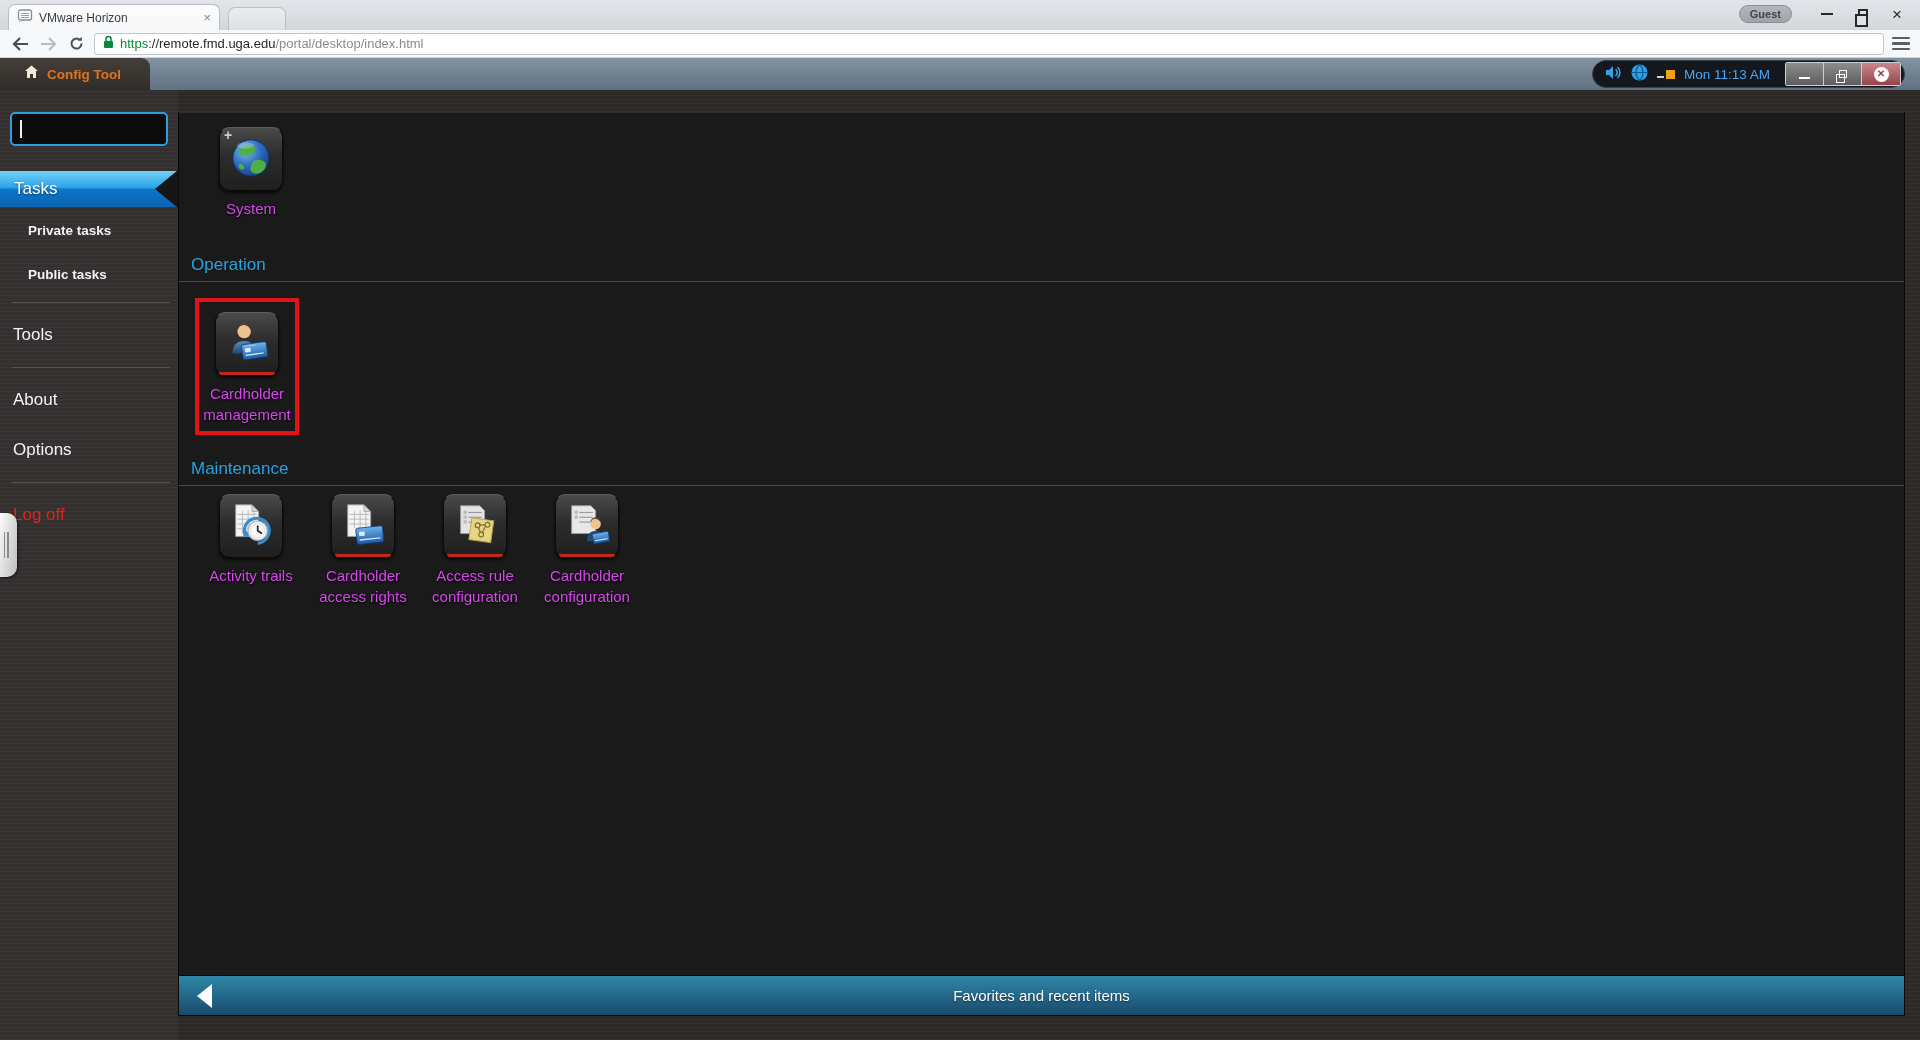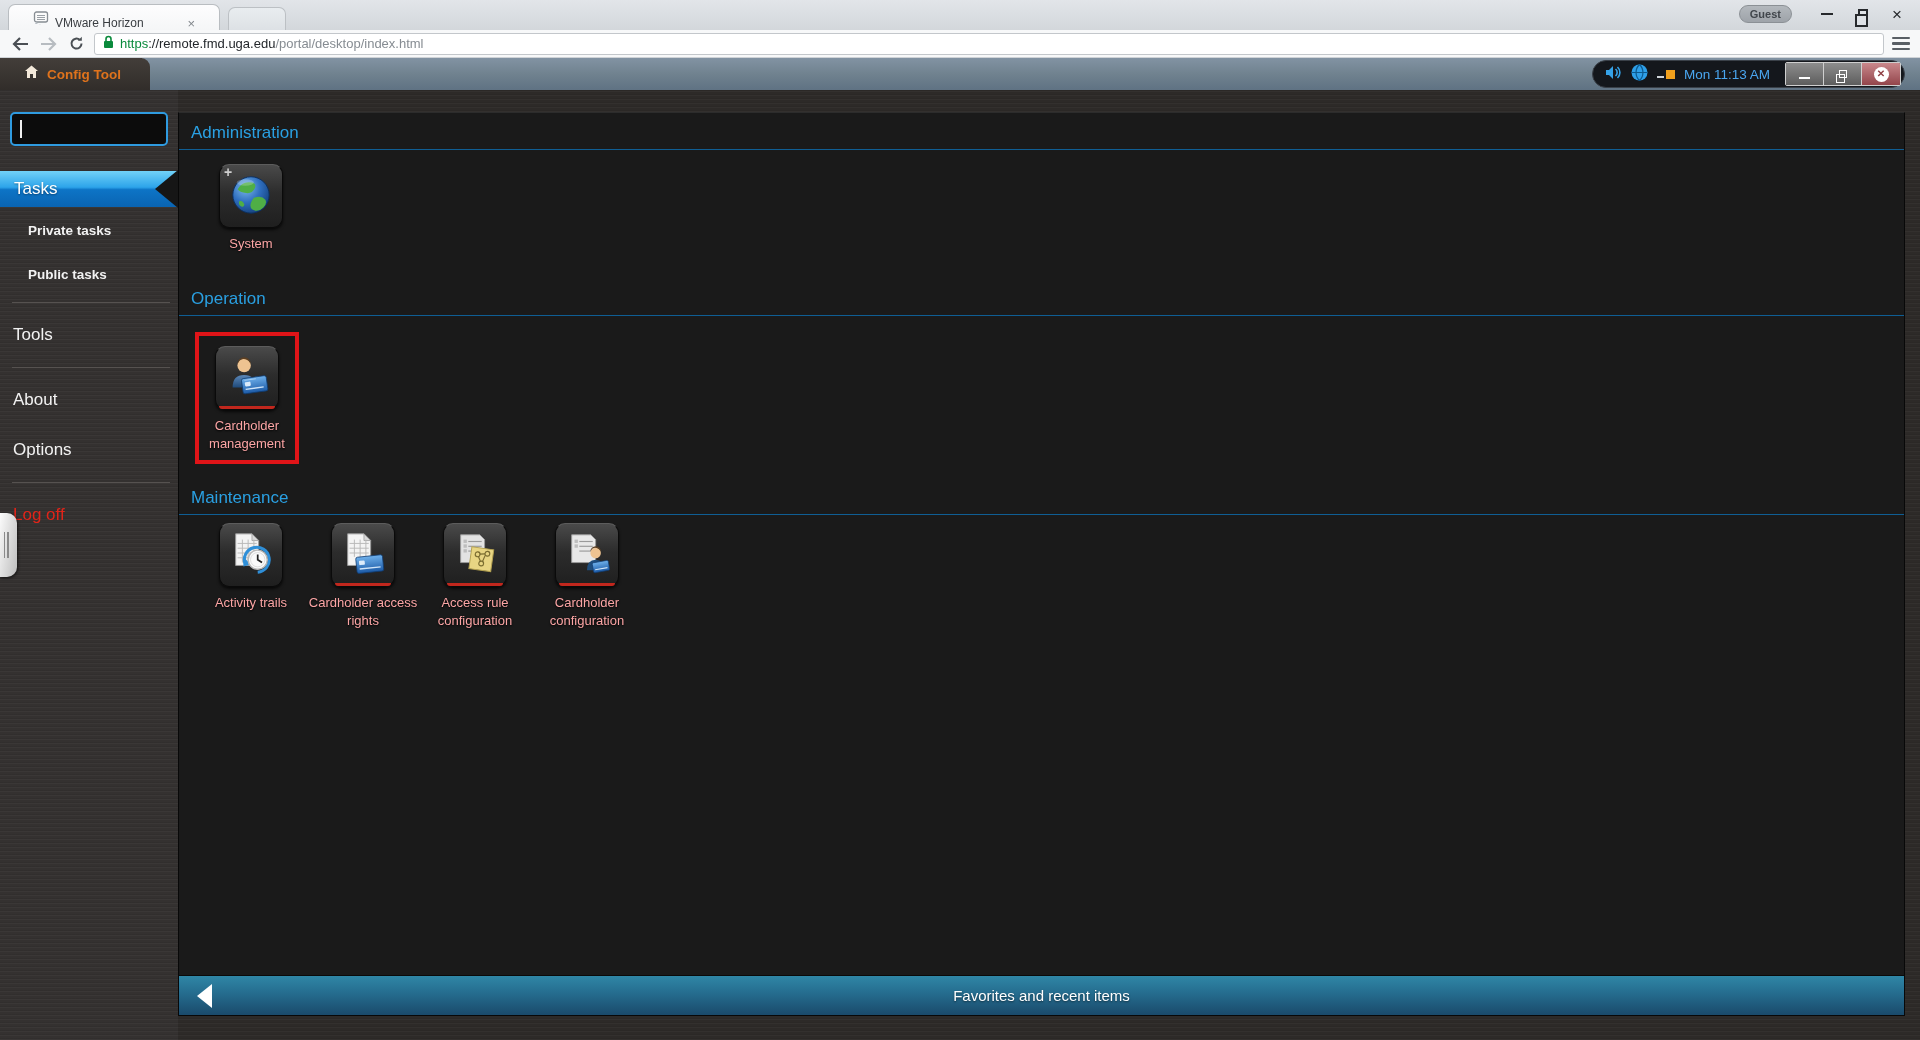--- a/index.html
+++ b/index.html
@@ -1,21 +1,21 @@
 <!DOCTYPE html>
 <html><head>
 <meta charset="utf-8">
 <style>
   * { margin:0; padding:0; box-sizing:border-box; }
   html,body { width:1920px; height:1040px; overflow:hidden; font-family:"Liberation Sans", sans-serif; background:#000; }
 
   
   .tabbar { position:relative; height:30px; background:linear-gradient(180deg,#e2e5e9,#d3d7db); }
   .btab { position:absolute; left:8px; top:4px; width:212px; height:26px; background:linear-gradient(180deg,#fdfdfe,#f5f6f7);
-          border:1px solid #b9bdc1; border-bottom:none; border-radius:7px 7px 0 0; display:flex; align-items:flex-end; padding:0 24px; gap:6px; }
+          border:1px solid #b9bdc1; border-bottom:none; border-radius:7px 7px 0 0; display:flex; align-items:center; padding:0 8px; gap:6px; }
   .btab-title { font-size:12px; color:#393d41; flex:1; white-space:nowrap; overflow:hidden; }
   .btab-close { font-size:13px; color:#82878c; line-height:1; cursor:default; }
   .tab-stub { position:absolute; left:228px; top:7px; width:58px; height:23px; background:linear-gradient(180deg,#e9edf0,#dde1e5);
               border:1px solid #bcc0c4; border-bottom:none; border-radius:7px 7px 0 0; }
   .guest-badge { position:absolute; right:128px; top:5px; height:18px; padding:2px 10px; background:linear-gradient(180deg,#b3b8bd,#9ea3a9);
                  border:1px solid #8b9095; border-radius:9px; font-size:11px; color:#41464c; font-weight:bold; }
   .winbtn { position:absolute; top:2px; width:30px; height:24px; display:flex; align-items:center; justify-content:center; }
   .winbtn.min { right:78px; } .winbtn.max { right:42px; } .winbtn.close { right:8px; }
   .glyph-min { width:12px; height:2px; background:#26292c; }
   .glyph-max { width:10px; height:10px; border:2px solid #26292c; position:relative; background:#dfe3e7; }
@@ -90,21 +90,21 @@
   .sec-header { color:#2aa0e2; font-size:17px; font-weight:300; padding:10px 0 6px 12px; border-bottom:1px solid #0f5e94; }
   .tiles-row { display:flex; align-items:flex-start; padding:14px 0 26px 16px; }
   .tile-item { width:112px; display:flex; flex-direction:column; align-items:center; }
   .tile-item.narrow { width:84px; }
   .tile { position:relative; width:64px; height:64px; border-radius:10px;
           background:linear-gradient(180deg,#4a4a4a 0%,#2c2c2c 45%,#1f1f1f 100%);
           border:1px solid #0a0a0a; border-top-color:#5c5c5c; box-shadow:0 2px 3px rgba(0,0,0,.7);
           display:flex; align-items:center; justify-content:center; }
   .tile.accent::after { content:""; position:absolute; left:3px; right:3px; bottom:0; height:3px; background:#c1271d; border-radius:0 0 8px 8px; }
   .tile-badge { position:absolute; left:4px; top:0px; color:#cfcfcf; font-size:14px; font-weight:bold; line-height:1; }
-  .tile-label { margin-top:7px; color:#fca5a5; font-size:13px; text-align:center; line-height:1.4; text-shadow:0 1px 2px #000; }
+  .tile-label { margin-top:7px; color:#d946ef; font-size:15px; text-align:center; line-height:1.4; text-shadow:0 1px 2px #000; }
   .op-row { padding:16px 0 14px 16px; }
   .highlight-box { border:4px solid #e01418; padding:10px 6px 6px 6px; }
 
   .bottom-bar { position:absolute; left:0; right:0; bottom:0; height:40px;
                 background:linear-gradient(180deg,#2f86a6 0%,#256c8e 45%,#1a4a6b 100%);
                 display:flex; align-items:center; justify-content:center; border-top:1px solid #0a0a0a; }
   .bottom-bar-label { color:#fff; font-size:15px; text-shadow:0 1px 2px rgba(0,0,0,.5); }
   .bb-arrow { position:absolute; left:18px; top:50%; transform:translateY(-50%);
               border-top:12px solid transparent; border-bottom:12px solid transparent; border-right:15px solid #fff; }
 </style>
@@ -231,21 +231,20 @@
     <div class="sb-divider"></div>
     <div class="nav-item logoff">Log off</div>
   </div>
 
   <div class="drawer-handle">
     <span class="drawer-grip"></span>
   </div>
 
   <div class="panel">
 
-    <div class="sec-header">Administration</div>
     <div class="tiles-row">
       <div class="tile-item">
         <div class="tile">
           <span class="tile-badge">+</span>
           <span>
             <svg width="46" height="46" viewBox="0 0 48 48">
               <defs>
                 <radialGradient id="oc" cx="35%" cy="30%" r="80%">
                   <stop offset="0" stop-color="#7db9e8"></stop>
                     <stop offset="0.5" stop-color="#2f6fc0"></stop>

